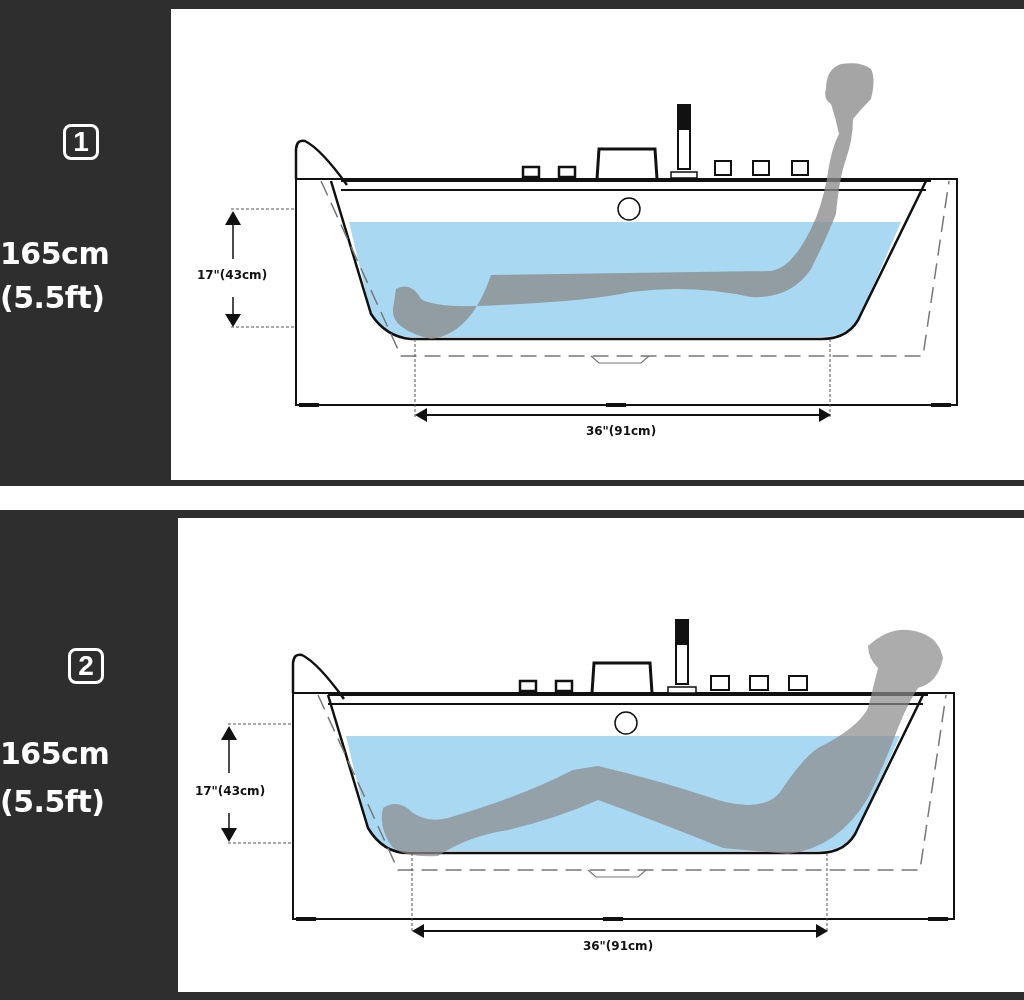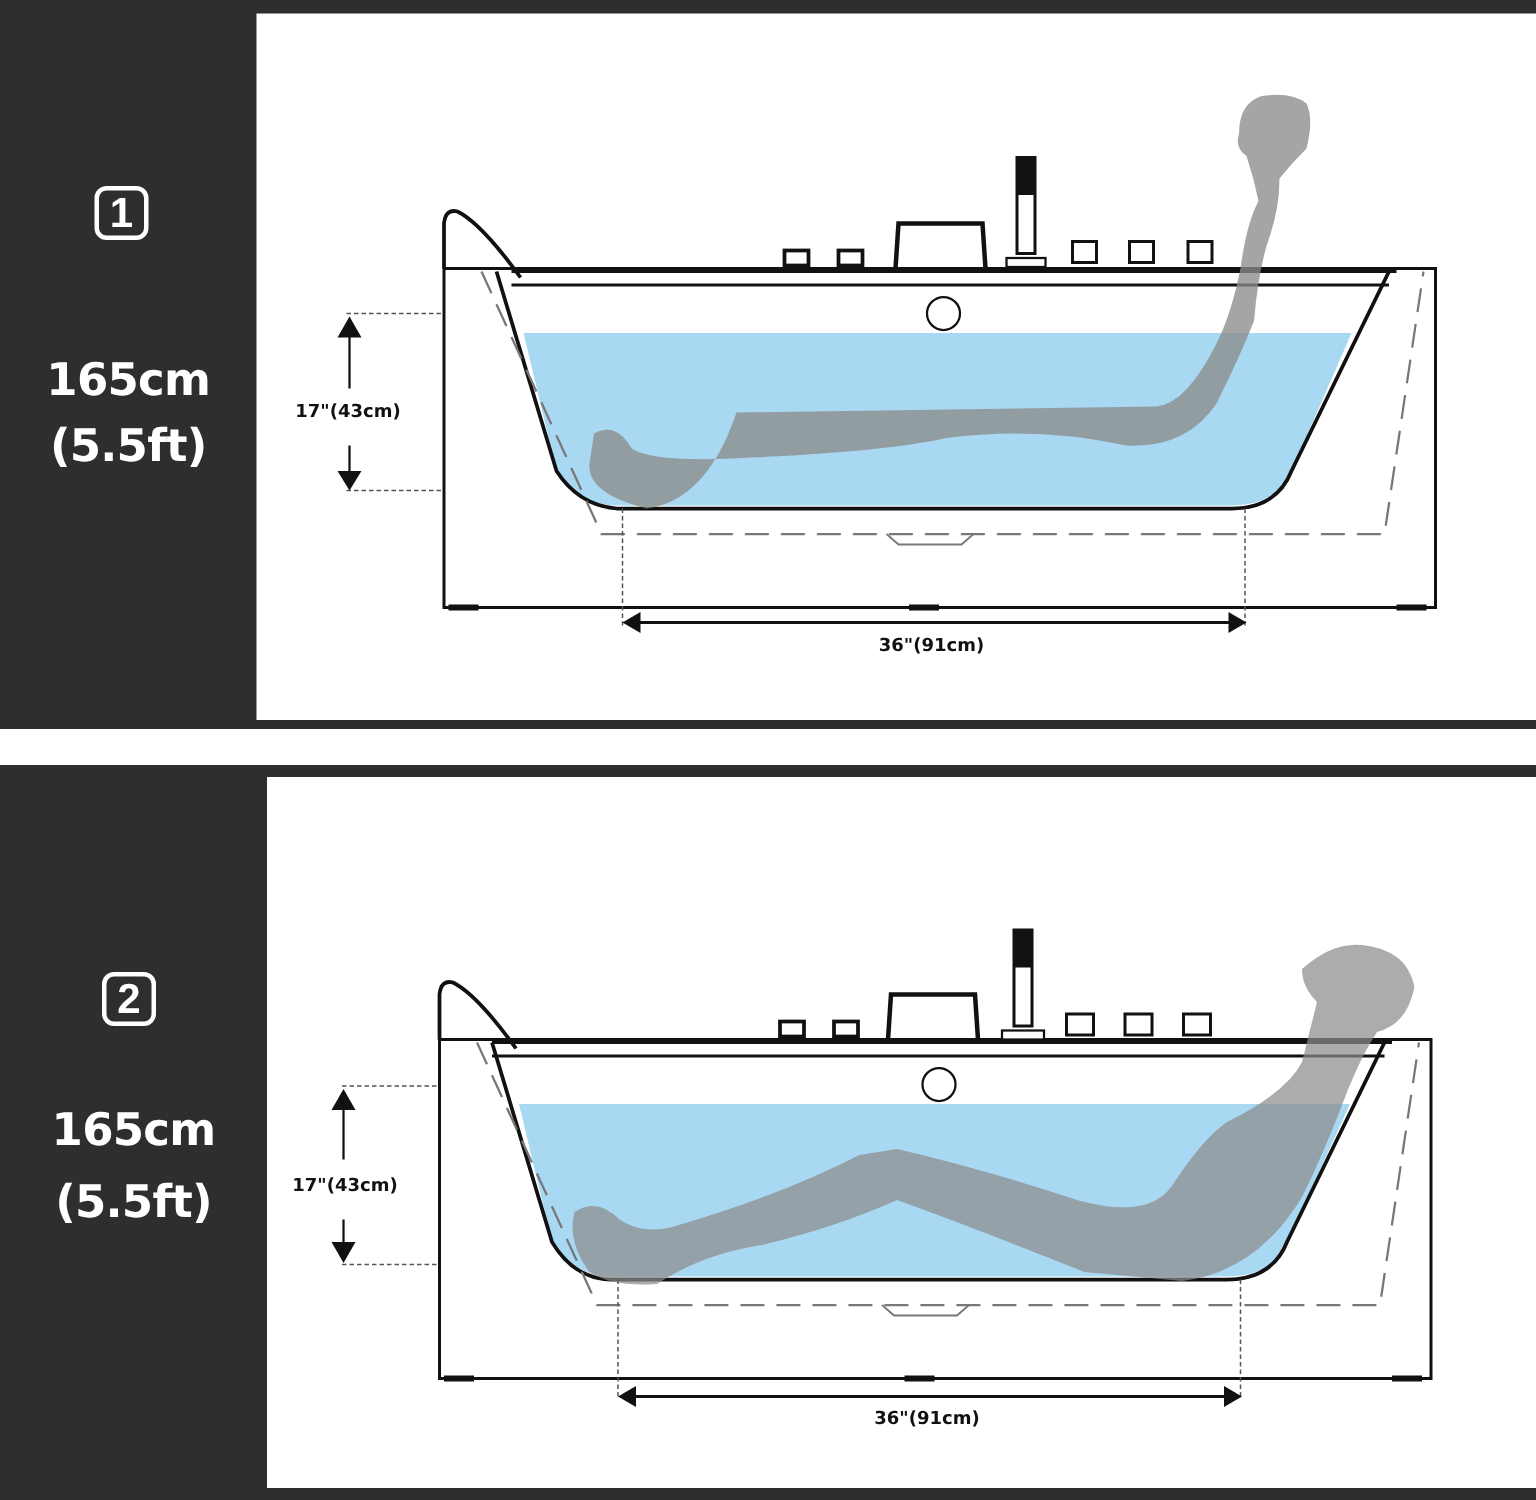--- a/index.html
+++ b/index.html
@@ -4,21 +4,21 @@
 <style>
   html, body { margin:0; padding:0; background:#ffffff; }
   body { width:1024px; height:1000px; position:relative; overflow:hidden; font-family:"Liberation Sans", sans-serif; }
   .panel { position:absolute; left:0; width:1024px; background:#2e2e2e; }
   .panel-1 { top:0; height:486px; }
   .panel-2 { top:510px; height:490px; }
   .side { position:absolute; left:0; top:0; bottom:0; display:flex; flex-direction:column; align-items:center; color:#fff; }
   .panel-1 .side { width:171px; }
   .panel-2 .side { width:178px; }
   .badge { position:absolute; width:36px; height:36px; border:3px solid #fff; border-radius:8px; box-sizing:border-box; display:flex; align-items:center; justify-content:center; font-weight:bold; font-size:28px; color:#fff; font-family:"Liberation Sans", sans-serif; }
-  .size { position:absolute; width:100%; text-align:center; font-weight:bold; font-size:30px; line-height:44px; color:#fff; font-family:"DejaVu Sans", sans-serif; letter-spacing:-0.5px; }
+  .size { position:absolute; width:100%; text-align:left; font-weight:bold; font-size:30px; line-height:44px; color:#fff; font-family:"DejaVu Sans", sans-serif; letter-spacing:-0.5px; }
   .canvas { position:absolute; background:#ffffff; }
   .panel-1 .canvas { left:171px; top:9px; width:853px; height:471px; }
   .panel-2 .canvas { left:178px; top:8px; width:846px; height:474px; }
   svg { position:absolute; left:0; top:0; }
 </style>
 </head>
 <body>
 
 <div class="panel panel-1">
   <div class="side">

